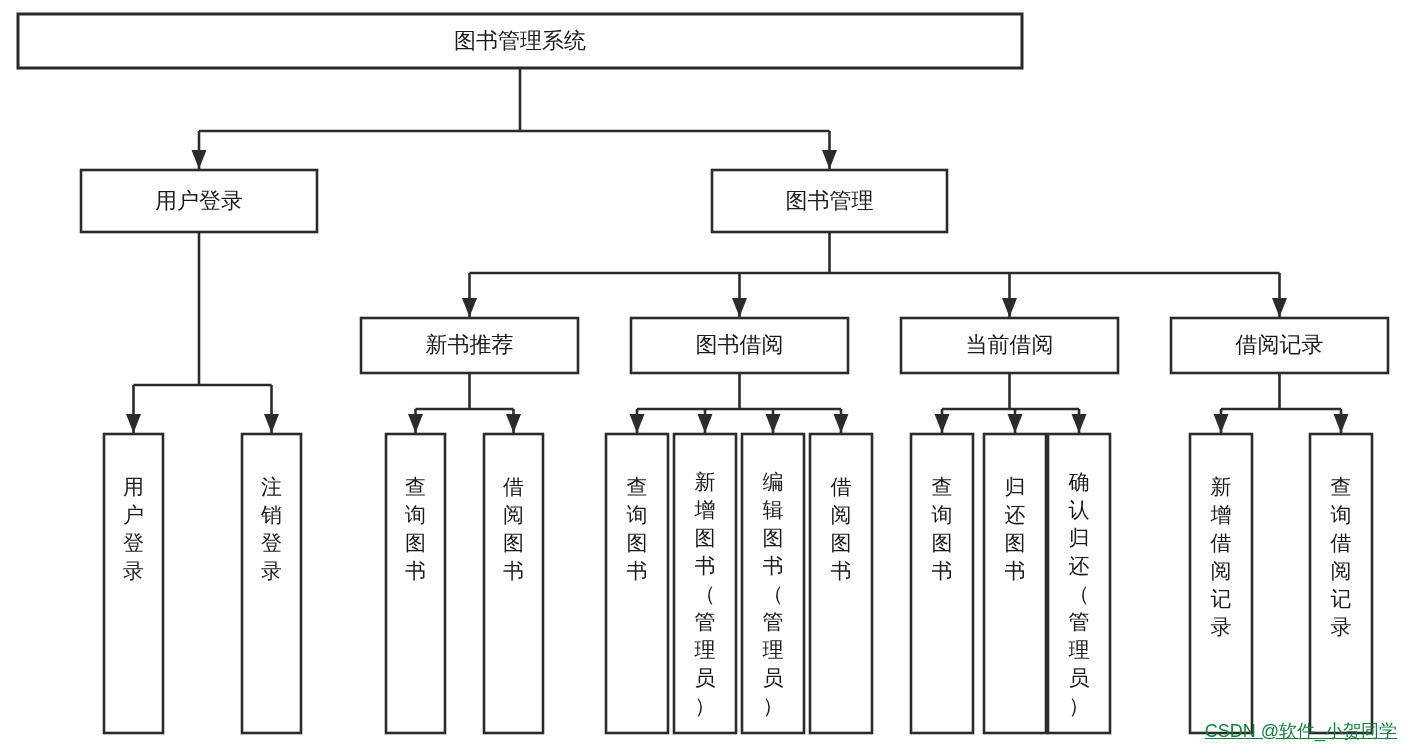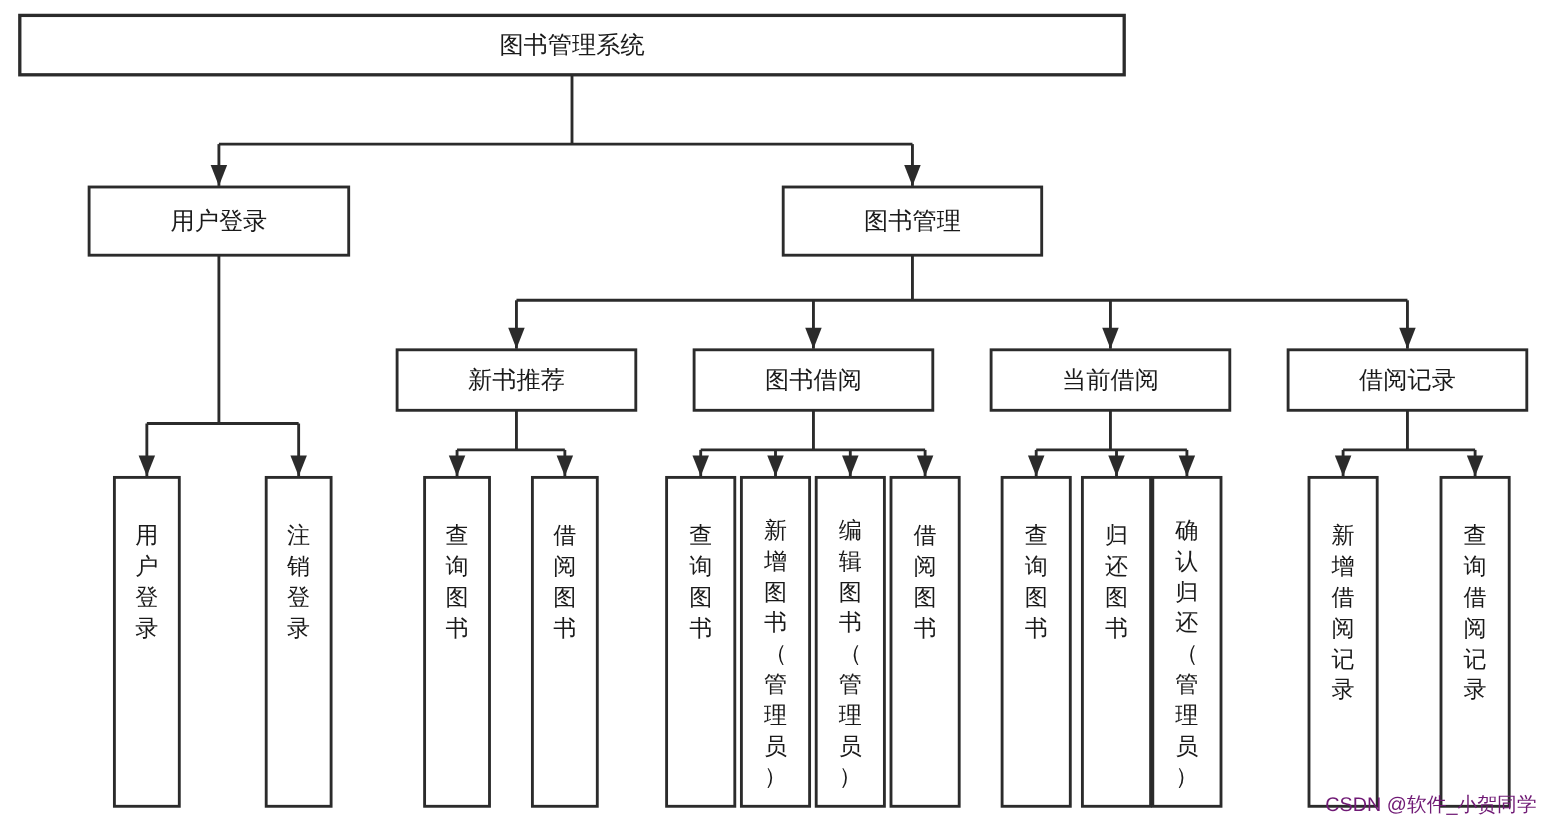--- a/index.html
+++ b/index.html
@@ -53,25 +53,26 @@
     text-anchor: middle;
     dominant-baseline: middle;
   }
   .node-label.vertical-label {
     font-size: 21px;
   }
   .watermark-text {
     position: absolute;
     right: 8px;
     bottom: 4px;
-    color: #701a75;
+    color: #15803d;
     font-size: 18px;
     font-family: "Liberation Sans", "DejaVu Sans", sans-serif;
     white-space: nowrap;
     user-select: none;
+    text-decoration: underline;
   }
 </style>
 </head>
 <body>
 
 <div id="diagram-root">
 
   <svg class="diagram-canvas" viewBox="0 0 1405 747" xmlns="http://www.w3.org/2000/svg">
     <g id="connectors-layer">
         <path class="connector" d="M 520 68 L 520 131"></path>

